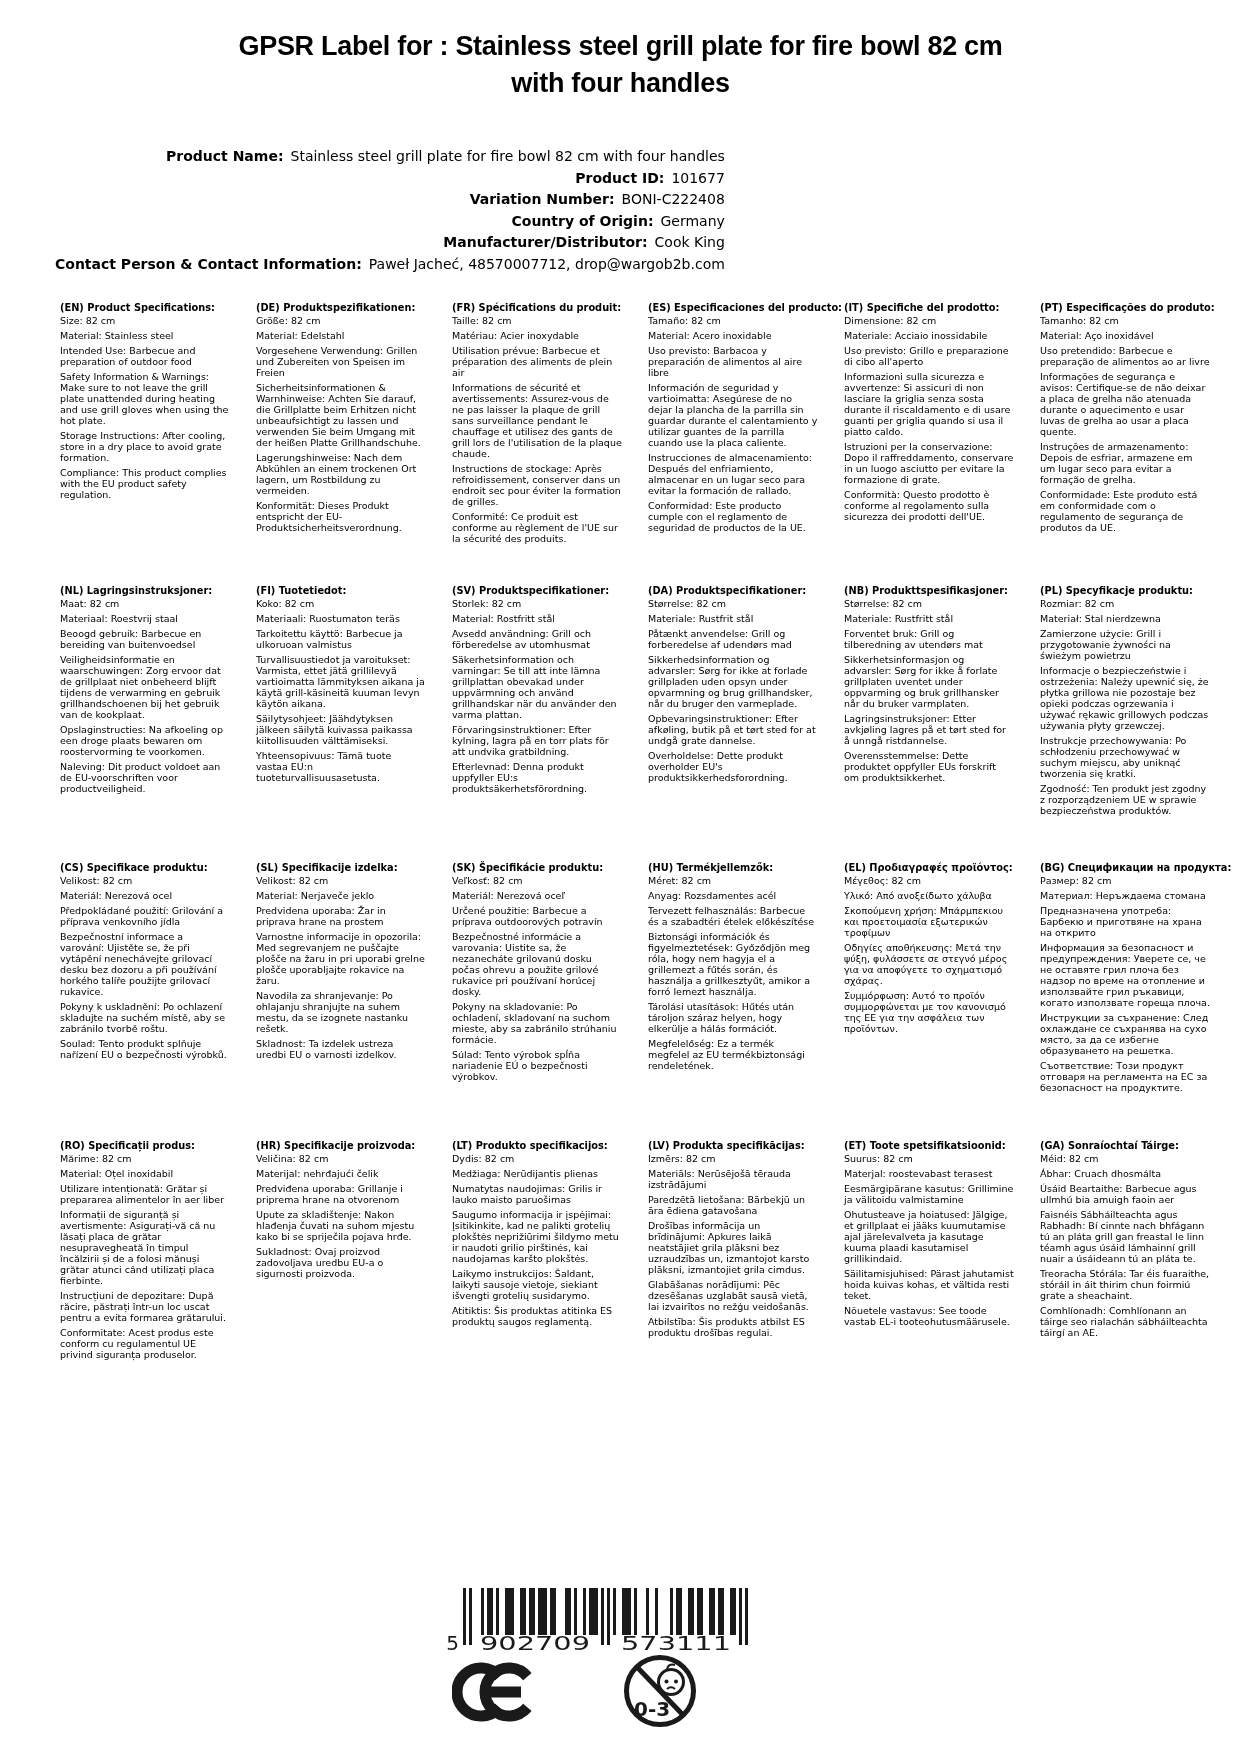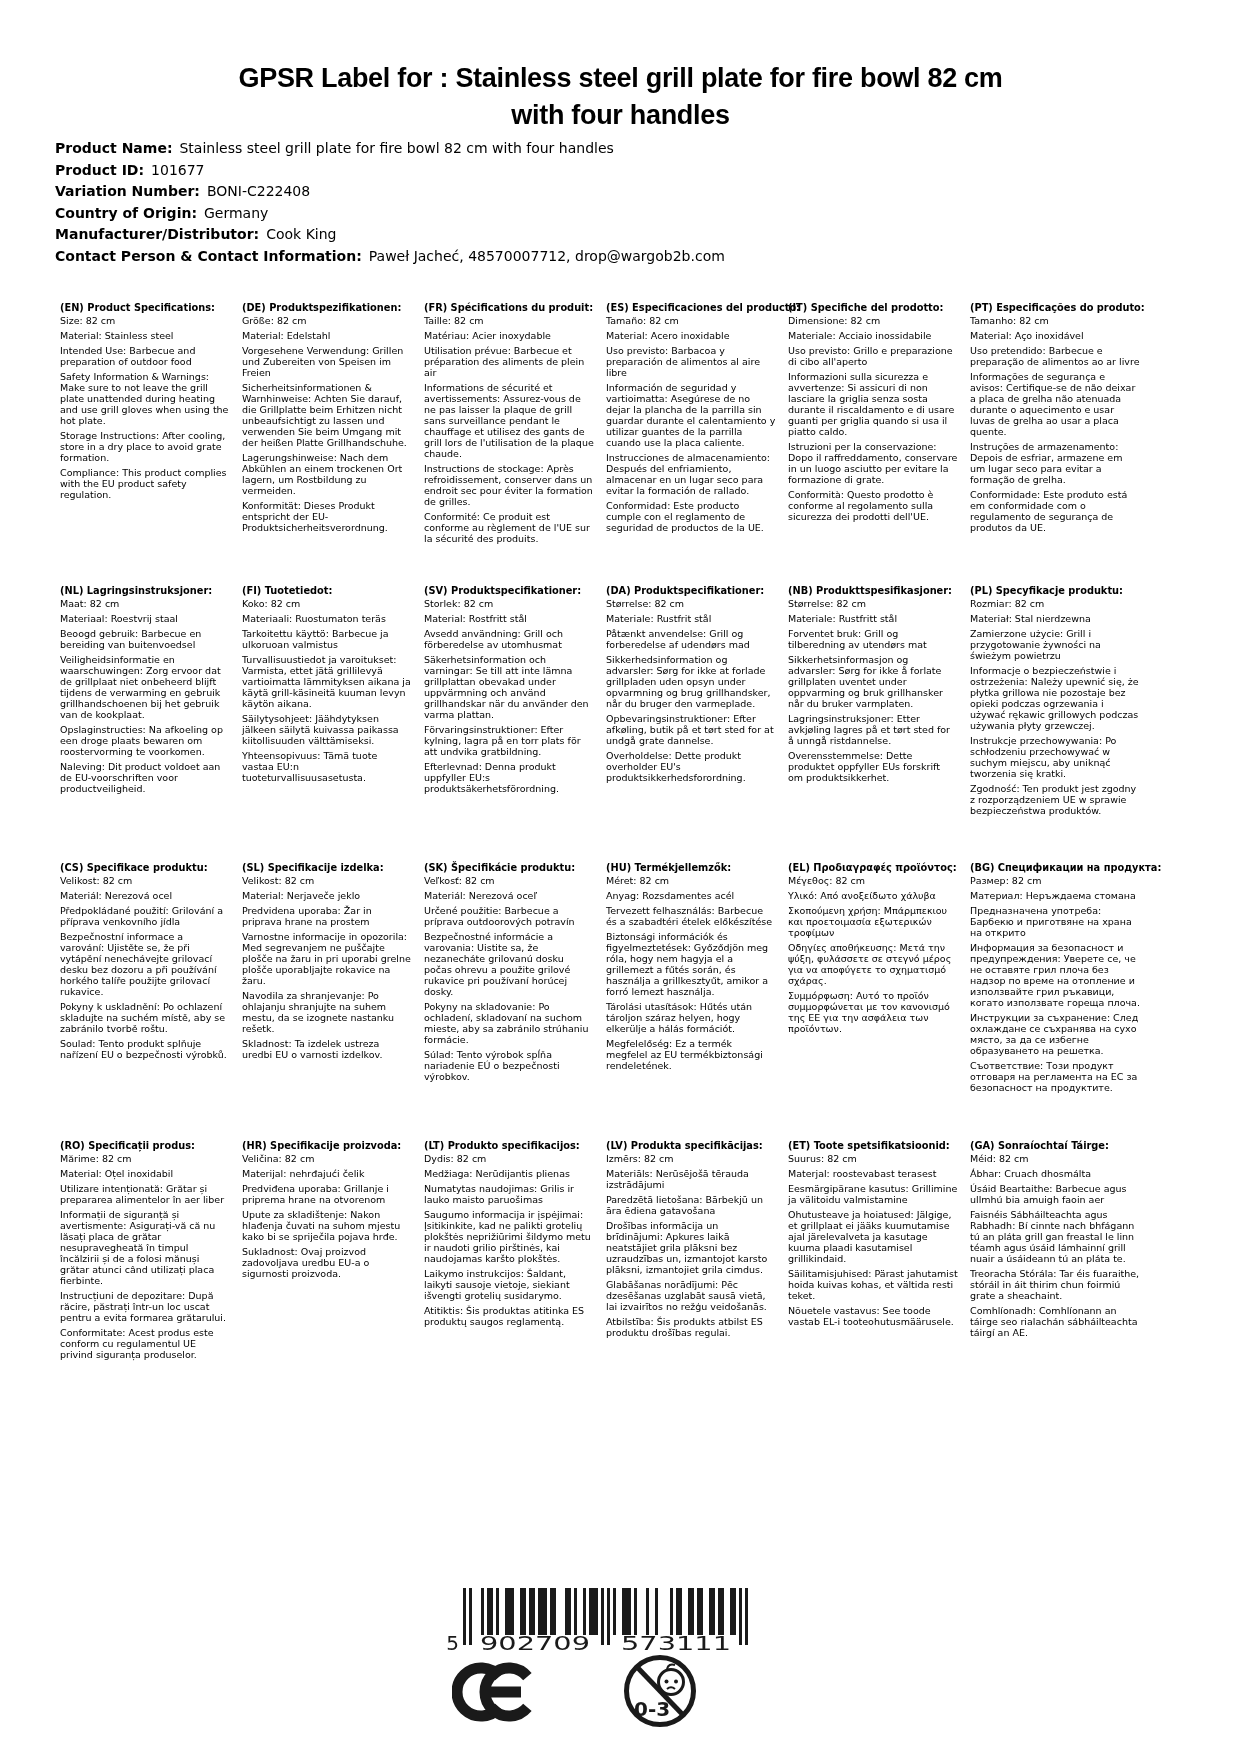--- a/index.html
+++ b/index.html
@@ -1,28 +1,28 @@
 <!DOCTYPE html>
 <html><head>
 <meta charset="utf-8">
 <style>
   html,body{margin:0;padding:0;width:1241px;height:1754px;background:#ffffff;color:#000;}
   body{font-family:"DejaVu Sans",sans-serif;position:relative;overflow:hidden;}
 
-  .title{position:absolute;top:60px;left:0;width:1241px;text-align:center;
+  .title{position:absolute;top:28px;left:0;width:1241px;text-align:center;
          font-family:"Liberation Sans",sans-serif;font-weight:bold;
          font-size:27px;line-height:37px;letter-spacing:-0.3px;margin:0;}
 
-  #product-info{position:absolute;left:55px;top:138px;}
+  #product-info{position:absolute;left:55px;top:146px;text-align:right;}
   .info-line{font-size:14px;line-height:21.6px;white-space:nowrap;}
   .info-line .lbl{font-weight:bold;}
   .info-line .val{margin-left:7px;}
 
   #spec-grid{position:absolute;left:60px;top:302px;display:grid;
-             grid-template-columns:repeat(6,170px);column-gap:12px;
+             grid-template-columns:repeat(6,170px);column-gap:26px;
              grid-template-rows:283px 277px 278px 270px;}
   .block h3{margin:0;font-size:9.8px;line-height:12px;white-space:nowrap;font-weight:bold;}
   .block p{margin:4px 0 0;font-size:9.5px;line-height:11px;overflow-wrap:anywhere;}
   .block p.first{margin-top:1px;}
 
   #barcode-svg{position:absolute;left:443px;top:1588px;}
   #barcode-svg rect{fill:#1a1a1a;}
   #barcode-svg text{font-family:"DejaVu Sans",sans-serif;font-size:20px;fill:#1a1a1a;}
 
   #ce-svg{position:absolute;left:452px;top:1660px;}

